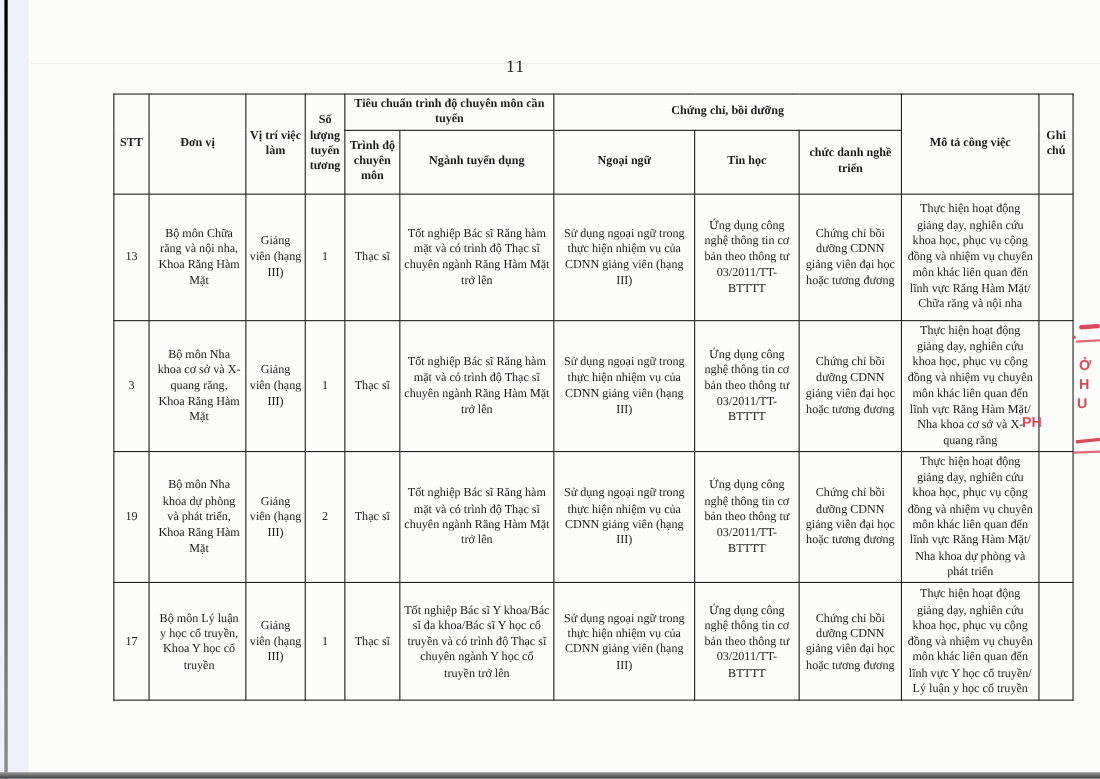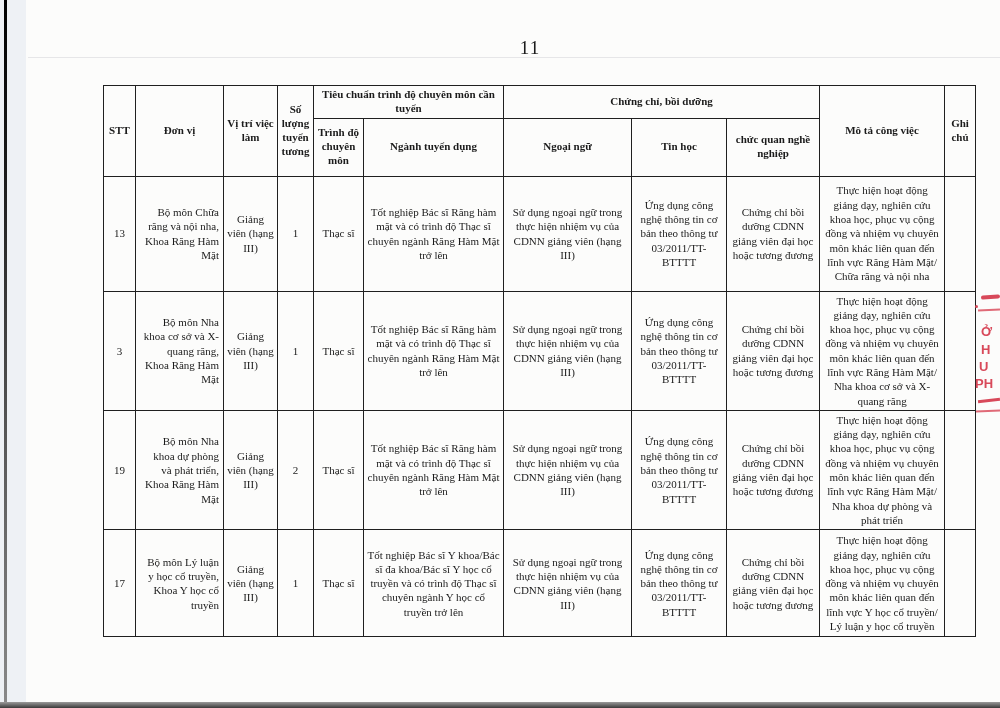--- a/index.html
+++ b/index.html
@@ -9,44 +9,44 @@
     font-family:"Liberation Serif","DejaVu Serif",serif;
     color:#1b1b1b;
   }
   
   .left-tint{position:absolute;left:0;top:0;width:26px;height:708px;background:#eef1f5;}
   .left-line{position:absolute;left:4px;top:0;width:3px;height:708px;
     background:linear-gradient(to bottom,#000 0%,#1c1c1c 25%,#555 60%,#8a8a8a 100%);}
   .bottom-band{position:absolute;left:0;bottom:0;width:1000px;height:6px;
     background:linear-gradient(to bottom,#9a9a9a,#3a3a3a);}
   .faint-rule{position:absolute;left:28px;top:57px;width:972px;height:1px;background:#e6e6e8;}
-  .page-num{position:absolute;left:460px;top:37px;width:140px;text-align:center;
-    font-size:19px;letter-spacing:1px;}
+  .page-num{position:absolute;left:460px;top:52px;width:140px;text-align:left;
+    font-size:16px;letter-spacing:1px;}
   
   .doc-table{position:absolute;left:103px;top:85px;width:872px;
     border-collapse:collapse;table-layout:fixed;}
   .doc-table td,.doc-table th{
     border:1px solid #1f1f1f;
     font-weight:normal;
     font-size:11px;line-height:1.3;
     text-align:center;vertical-align:middle;
     padding:2px 3px;overflow:hidden;
   }
   .doc-table th{font-weight:bold;font-size:11px;line-height:1.25;}
-  .doc-table td.cell-don-vi{text-align:right;padding-left:7px;padding-right:4px;}
+  .doc-table td.cell-don-vi{text-align:center;padding-left:7px;padding-right:4px;}
   
   .stamp{position:absolute;color:#d8495a;font-family:"Liberation Sans","DejaVu Sans",sans-serif;font-weight:bold;}
   .stamp-dash1{left:981px;top:295px;width:19px;height:4px;background:#d8495a;border-radius:2px;transform:rotate(-4deg);}
   .stamp-dash2{left:978px;top:309px;width:22px;height:2px;background:#e06a77;transform:rotate(-3deg);}
   .stamp-dot{left:975px;top:305px;width:3px;height:3px;background:#d8495a;border-radius:50%;}
   .stamp-letter{font-size:13px;line-height:1;}
   .st-l1{left:981px;top:325px;}
   .st-l2{left:981px;top:343px;}
   .st-l3{left:979px;top:360px;}
-  .st-l4{left:975px;top:377px;}
+  .st-l4{left:929px;top:377px;}
   .stamp-scrib1{left:978px;top:399px;width:22px;height:3px;background:#d8495a;transform:rotate(-6deg);}
   .stamp-scrib2{left:976px;top:410px;width:24px;height:2px;background:#e06a77;transform:rotate(-2deg);}
 </style>
 </head>
 <body>
 
 <div class="left-tint"></div>
 <div class="left-line"></div>
 <div class="faint-rule"></div>
 <div class="bottom-band"></div>
@@ -76,21 +76,21 @@
       <th colspan="2">Tiêu chuẩn trình độ chuyên môn cần tuyển</th>
       <th colspan="3">Chứng chỉ, bồi dưỡng</th>
       <th rowspan="2">Mô tả công việc</th>
       <th rowspan="2">Ghi chú</th>
     </tr>
     <tr style="height:58px">
       <th>Trình độ chuyên môn</th>
       <th>Ngành tuyển dụng</th>
       <th>Ngoại ngữ</th>
       <th>Tin học</th>
-      <th>chức quan nghề nghiệp</th>
+      <th>chức danh nghề triển</th>
     </tr>
   </thead>
   <tbody>
     <tr style="height:115px">
       <td>13</td>
       <td class="cell-don-vi">Bộ môn Chữa răng và nội nha, Khoa Răng Hàm Mặt</td>
       <td>Giảng viên (hạng III)</td>
       <td>1</td>
       <td>Thạc sĩ</td>
       <td>Tốt nghiệp Bác sĩ Răng hàm mặt và có trình độ Thạc sĩ chuyên ngành Răng Hàm Mặt trở lên</td>

